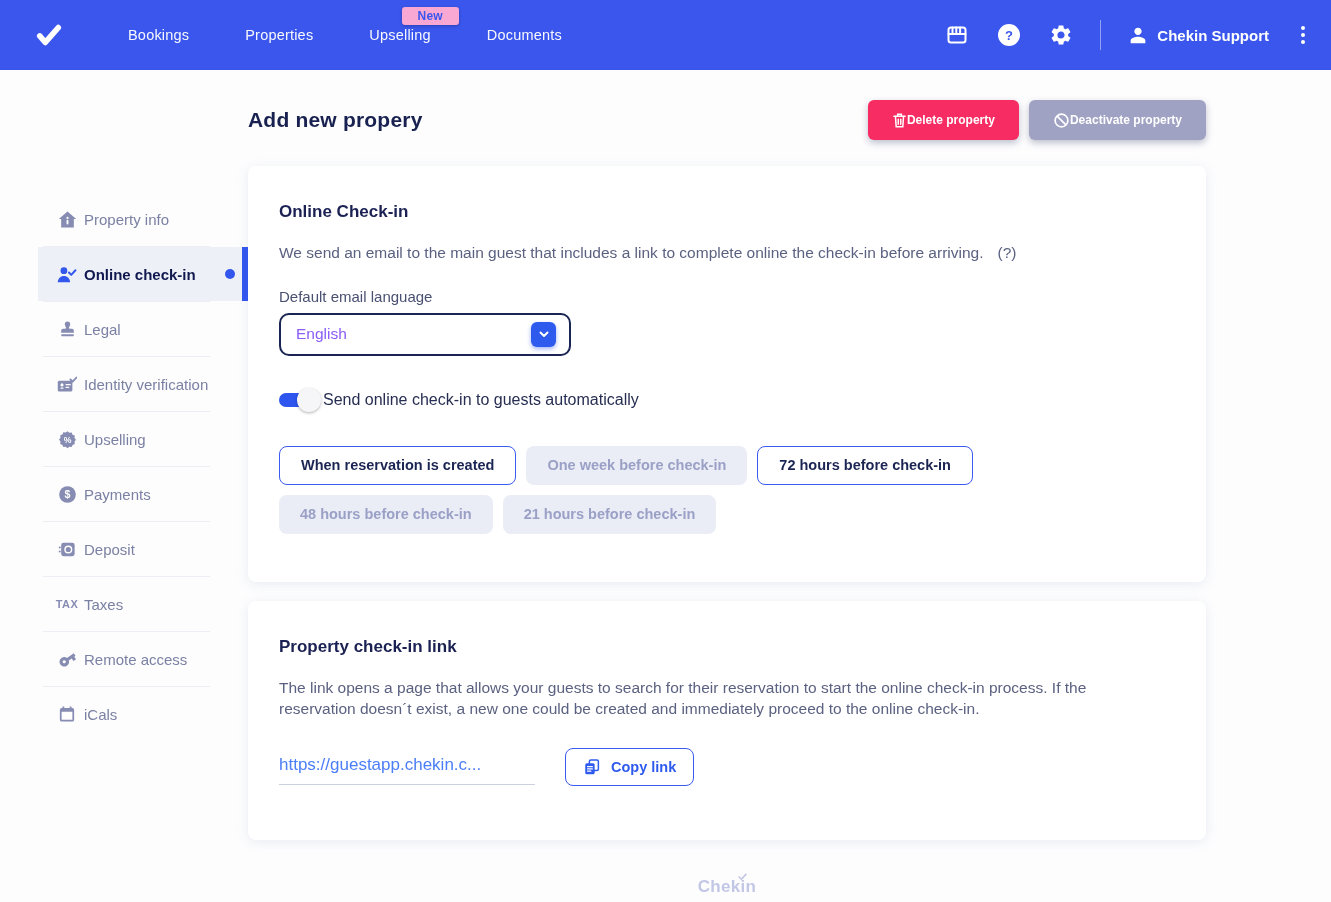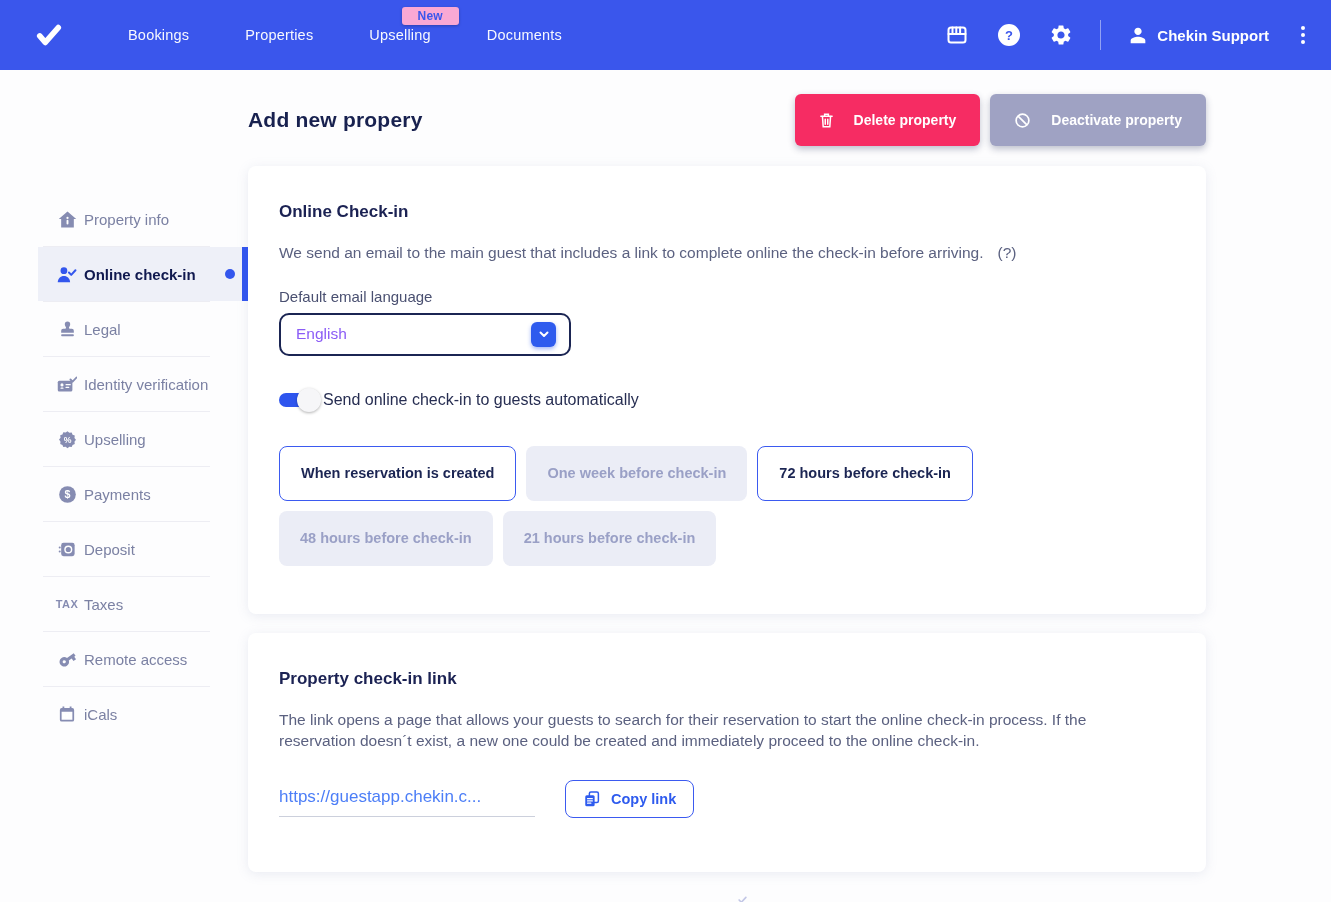--- a/index.html
+++ b/index.html
@@ -33,23 +33,23 @@
   .kebab span { width:4px; height:4px; border-radius:50%; background:#fff; }
 
   
   .page-header {
     margin:30px 125px 26px 248px; height:40px;
     display:flex; align-items:center; justify-content:space-between;
   }
   .page-title { font-size:21px; font-weight:700; color:#18214f; letter-spacing:.2px; }
   .hdr-buttons { display:flex; gap:10px; }
   .btn-action {
-    height:52px; border:none; border-radius:6px; padding:0 24px;
-    display:flex; align-items:center; gap:20px; color:#fff;
-    font-family:"Liberation Sans",sans-serif; font-size:14px; font-weight:700;
+    height:40px; border:none; border-radius:6px; padding:0 24px;
+    display:flex; align-items:center; gap:0; color:#fff;
+    font-family:"Liberation Sans",sans-serif; font-size:12px; font-weight:700;
     cursor:pointer; box-shadow:0 3px 7px rgba(40,50,90,.30);
   }
   .btn-delete { background:#f62c63; }
   .btn-deactivate { background:#9fa2c3; }
 
   
   .layout { display:flex; padding-right:125px; }
   .sidebar { width:248px; flex-shrink:0; padding:26px 0 0 38px; }
   .side-list { width:210px; position:relative; }
   .side-item {
@@ -92,42 +92,42 @@
   }
 
   .toggle-row { margin-top:32px; display:flex; align-items:center; }
   .toggle { position:relative; width:44px; height:24px; cursor:pointer; flex-shrink:0; }
   .toggle .track { position:absolute; left:0; top:5px; width:34px; height:14px; border-radius:7px; background:#2e55ee; }
   .toggle .knob { position:absolute; left:18px; top:0; width:24px; height:24px; border-radius:50%; background:#f6f6f8; box-shadow:0 1px 3px rgba(0,0,0,.3); }
   .toggle-label { font-size:16px; color:#272e52; }
 
   .chips { margin-top:34px; display:flex; flex-wrap:wrap; gap:10px 10px; max-width:900px; }
   .chip {
-    height:55px; border-radius:8px; padding:0 21px;
+    height:39px; border-radius:8px; padding:0 21px;
     display:flex; align-items:center; font-family:"Liberation Sans",sans-serif;
     font-size:14.5px; font-weight:600; cursor:pointer; border:none;
   }
   .chip.on { background:#fff; border:1.5px solid #3b5af0; color:#1b2553; }
   .chip.off { background:#ebedf6; color:#9aa0c6; }
 
   .link-row { margin-top:28px; display:flex; align-items:center; gap:30px; }
   .checkin-link {
     font-size:17px; color:#4c7ef7; text-decoration:none;
     padding-bottom:9px; border-bottom:1px solid #ccd0dc; width:256px; display:inline-block;
     white-space:nowrap; overflow:hidden;
   }
   .btn-copy {
     height:38px; padding:0 17px; background:#fff; border:1px solid #3b5af0; border-radius:8px;
     display:flex; align-items:center; gap:10px; color:#2e5bee;
     font-family:"Liberation Sans",sans-serif; font-size:14.5px; font-weight:600; cursor:pointer;
     margin-bottom:6px;
   }
 
   
-  .footer { margin-top:28px; padding-bottom:2px; display:flex; justify-content:center; }
+  .footer { margin-top:37px; padding-bottom:2px; display:flex; justify-content:center; }
   .brand { position:relative; font-size:17px; font-weight:600; color:#c3c7e6; letter-spacing:.3px; }
   .brand svg { position:absolute; top:-4px; right:9px; }
 </style>
 </head>
 <body>
 
 <header class="topbar">
   <div class="logo">
     <svg width="30" height="26" viewBox="0 0 32 28" fill="none">
         <path d="M6 15l6 7L26 6" stroke="#fff" stroke-width="6" stroke-linecap="round" stroke-linejoin="round"></path>

